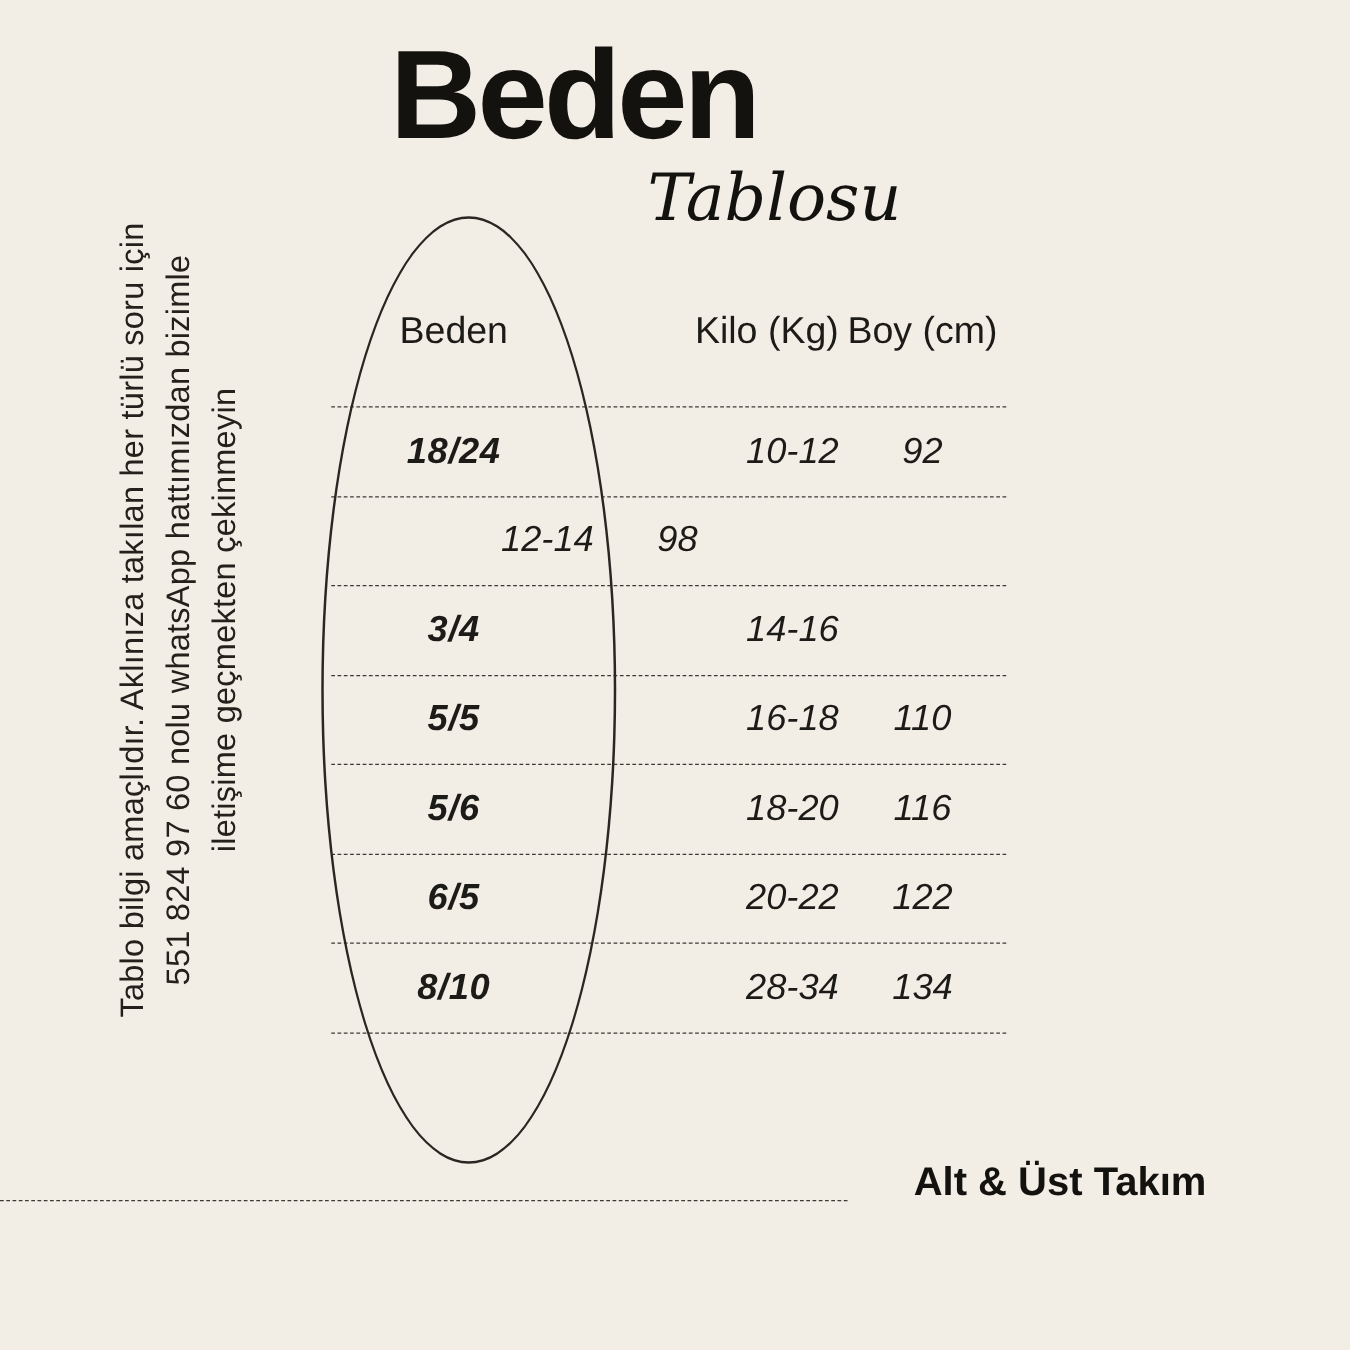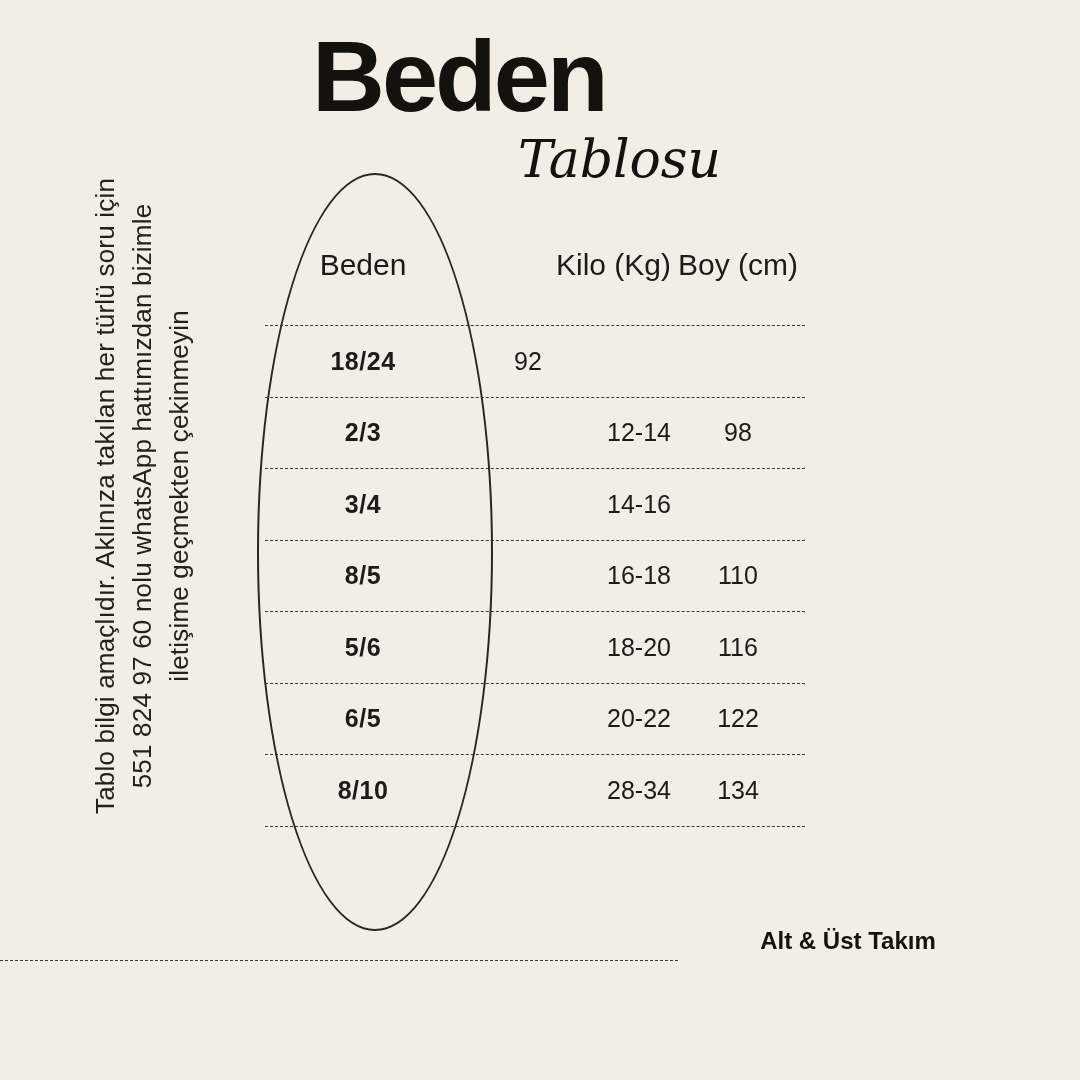--- a/index.html
+++ b/index.html
@@ -49,21 +49,21 @@
 
   
   .size-table { position: absolute; left: 265px; top: 228px; width: 540px; }
   .thead { display: flex; height: 97px; align-items: flex-start; padding-top: 20px; }
   .tbody { border-bottom: 1px dashed #3d3a36; }
   .trow { display: flex; height: 71.5px; align-items: center; border-top: 1px dashed #3d3a36; }
   .col-beden { width: 196px; text-align: center; }
   .col-kilo  { width: 210px; text-align: right; }
   .col-boy   { width: 134px; text-align: center; }
   .th { font-size: 30px; font-weight: 400; color: #1d1b18; }
-  .cell { font-size: 25px; color: #1d1b18; }
+  .cell { font-size: 29px; color: #1d1b18; font-style: italic; }
   .cell-beden { font-weight: 700; letter-spacing: 0.5px; }
 
   
   .highlight-ellipse {
     position: absolute;
     left: 257px; top: 173px;
     width: 236px; height: 758px;
     border: 2px solid #2a2723;
     border-radius: 50%;
     pointer-events: none;
@@ -74,21 +74,21 @@
     position: absolute;
     left: 0; top: 960px;
     width: 678px; height: 0;
     border-top: 1px dashed #3d3a36;
   }
   .footer-label {
     position: absolute;
     left: 713px; top: 927px;
     width: 270px;
     text-align: center;
-    font-size: 24px;
+    font-size: 32px;
     font-weight: 700;
     letter-spacing: 0px;
     color: #14120f;
   }
 </style>
 </head>
 <body>
 
 <div class="sheet">
 
@@ -103,33 +103,33 @@
 
   <div class="size-table">
     <div class="thead">
       <div class="col-beden th">Beden</div>
       <div class="col-kilo th">Kilo (Kg)</div>
       <div class="col-boy th">Boy (cm)</div>
     </div>
     <div class="tbody">
       <div class="trow">
         <div class="col-beden cell cell-beden">18/24</div>
+        <div class="col-kilo cell">10-12</div>
         <div class="col-boy cell">92</div>
       </div>
       <div class="trow">
-        <div class="col-beden cell cell-beden">2/3</div>
         <div class="col-kilo cell">12-14</div>
         <div class="col-boy cell">98</div>
       </div>
       <div class="trow">
         <div class="col-beden cell cell-beden">3/4</div>
         <div class="col-kilo cell">14-16</div>
       </div>
       <div class="trow">
-        <div class="col-beden cell cell-beden">8/5</div>
+        <div class="col-beden cell cell-beden">5/5</div>
         <div class="col-kilo cell">16-18</div>
         <div class="col-boy cell">110</div>
       </div>
       <div class="trow">
         <div class="col-beden cell cell-beden">5/6</div>
         <div class="col-kilo cell">18-20</div>
         <div class="col-boy cell">116</div>
       </div>
       <div class="trow">
         <div class="col-beden cell cell-beden">6/5</div>

